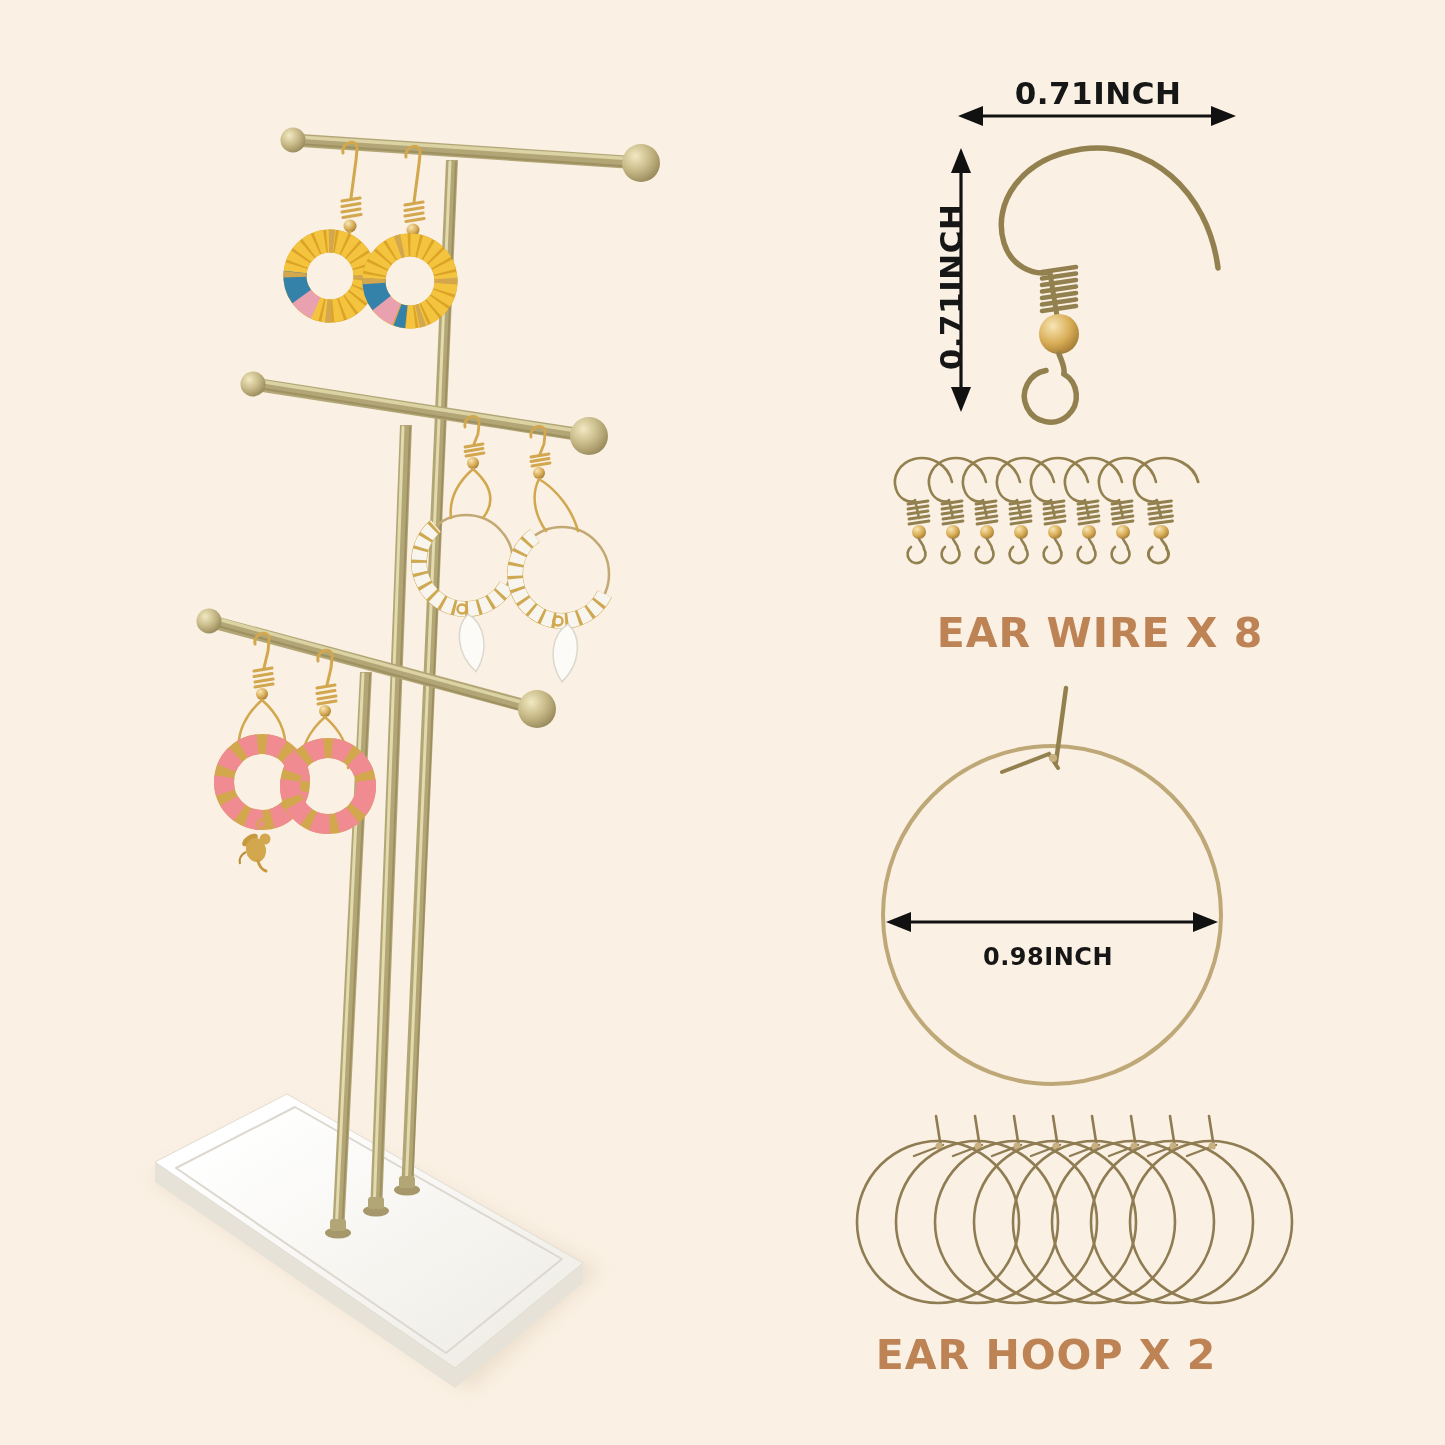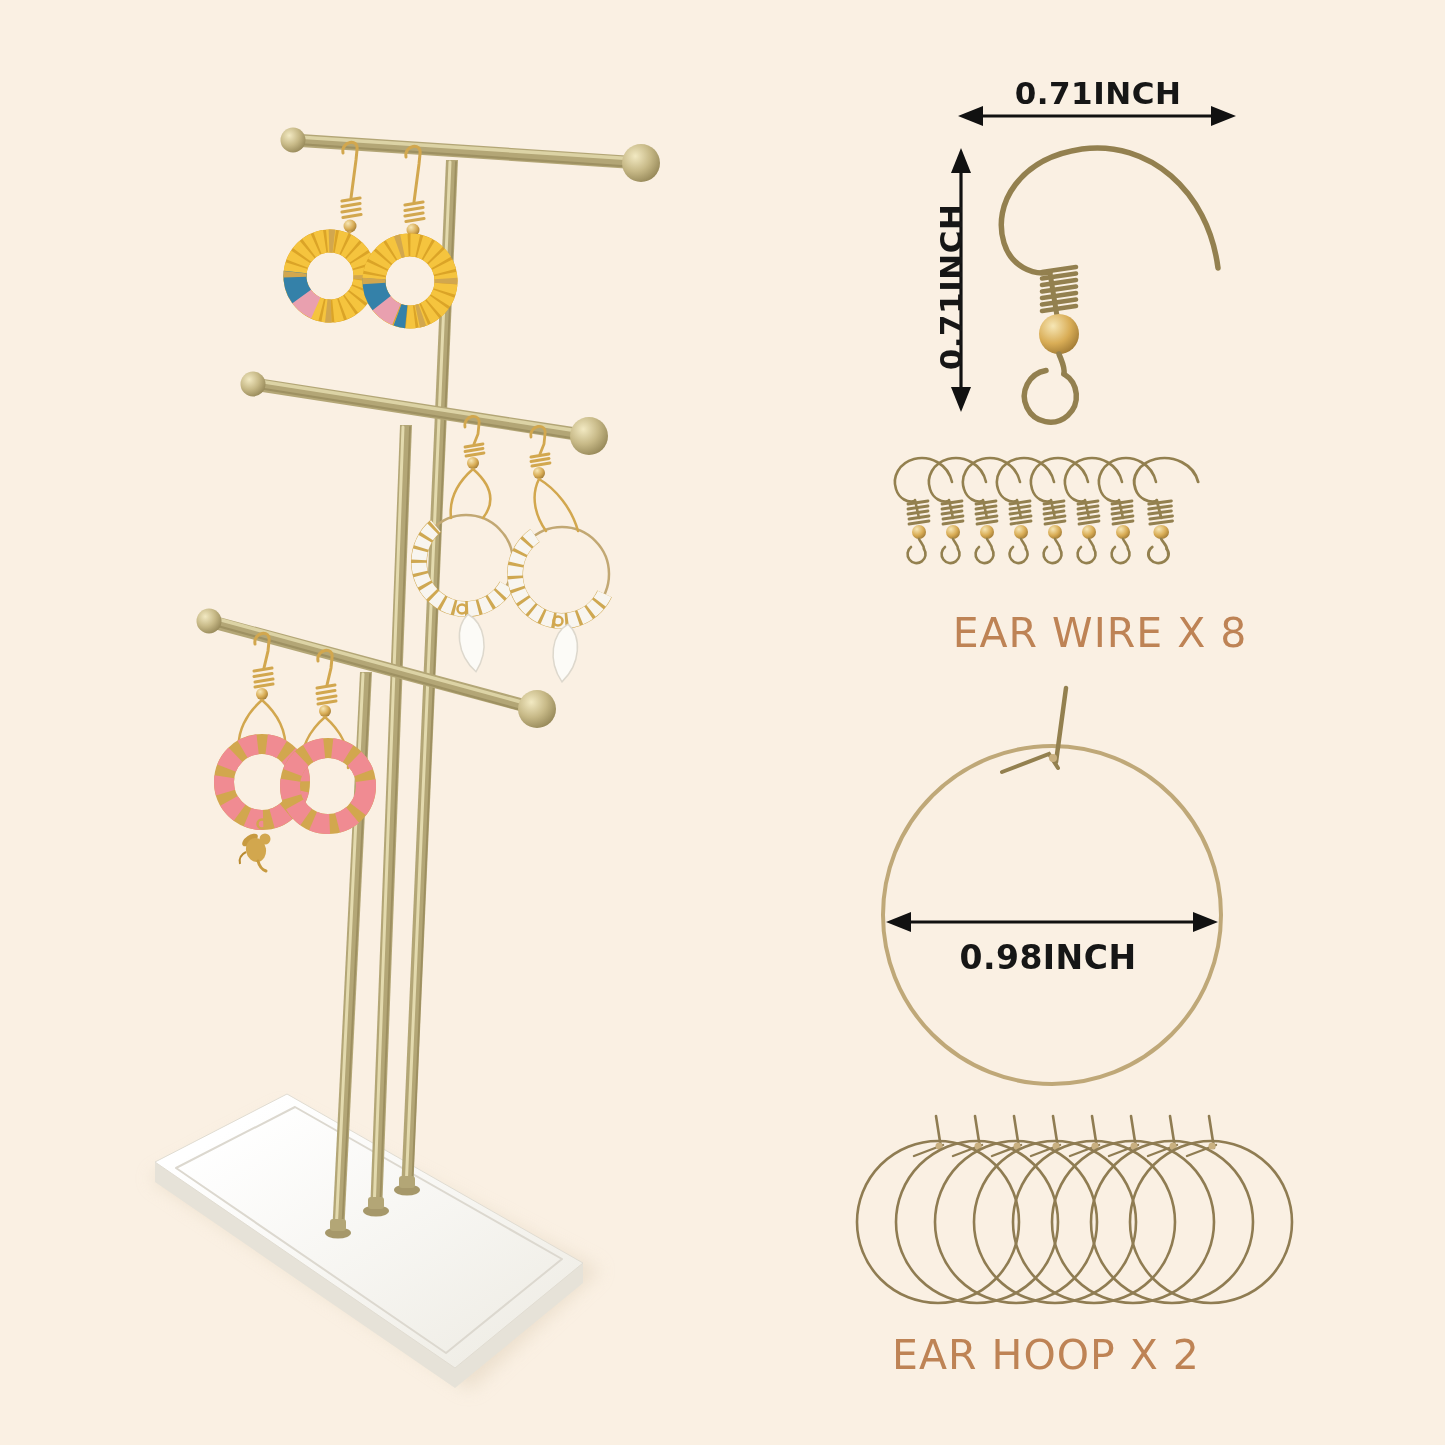--- a/index.html
+++ b/index.html
@@ -11,24 +11,24 @@
   .stage{position:relative;width:1445px;height:1321px;}
   .scene{position:absolute;left:0;top:0;}
   .dim-label{
     position:absolute;white-space:nowrap;
     font-weight:700;color:var(--dimension-text,#161616);
     letter-spacing:.5px;transform:translate(-50%,-50%);
   }
   .dim-label.rot{transform:translate(-50%,-50%) rotate(-90deg);}
   .caption{
     position:absolute;white-space:nowrap;
-    font-weight:400;color:var(--accent-text,#BE8355);
+    font-weight:700;color:var(--accent-text,#BE8355);
     letter-spacing:1px;transform:translate(-50%,-50%);
   }
-  .fs31{font-size:31px;} .fs33{font-size:33px;} .fs41{font-size:41px;}
+  .fs31{font-size:31px;} .fs33{font-size:24px;} .fs41{font-size:41px;}
   .brass-line{stroke:var(--brass,#B3A676);fill:none;}
   .brass-hi{stroke:var(--brass-light,#E3DAAE);fill:none;stroke-linecap:round;}
   .brass-sh{stroke:var(--brass-dark,#8A7C4E);fill:none;stroke-linecap:round;}
   .gold-wire{stroke:var(--gold,#D2A74E);fill:none;stroke-linecap:round;}
   .bronze-wire{stroke:var(--wire-bronze,#93804F);fill:none;stroke-linecap:round;}
   .hoop-wire{stroke:var(--hoop-bronze,#8F7C52);fill:none;stroke-linecap:round;}
   .arrow-line{stroke:var(--arrow,#111);fill:none;}
   .arrow-head{fill:var(--arrow,#111);stroke:none;}
 </style>
 </head>

